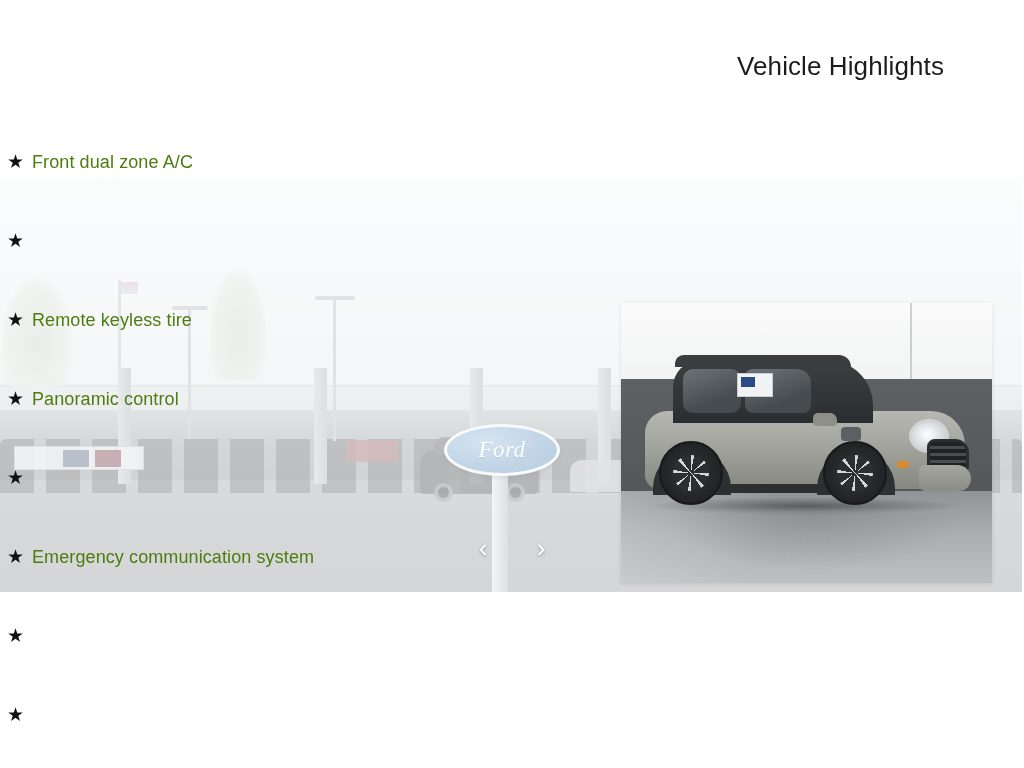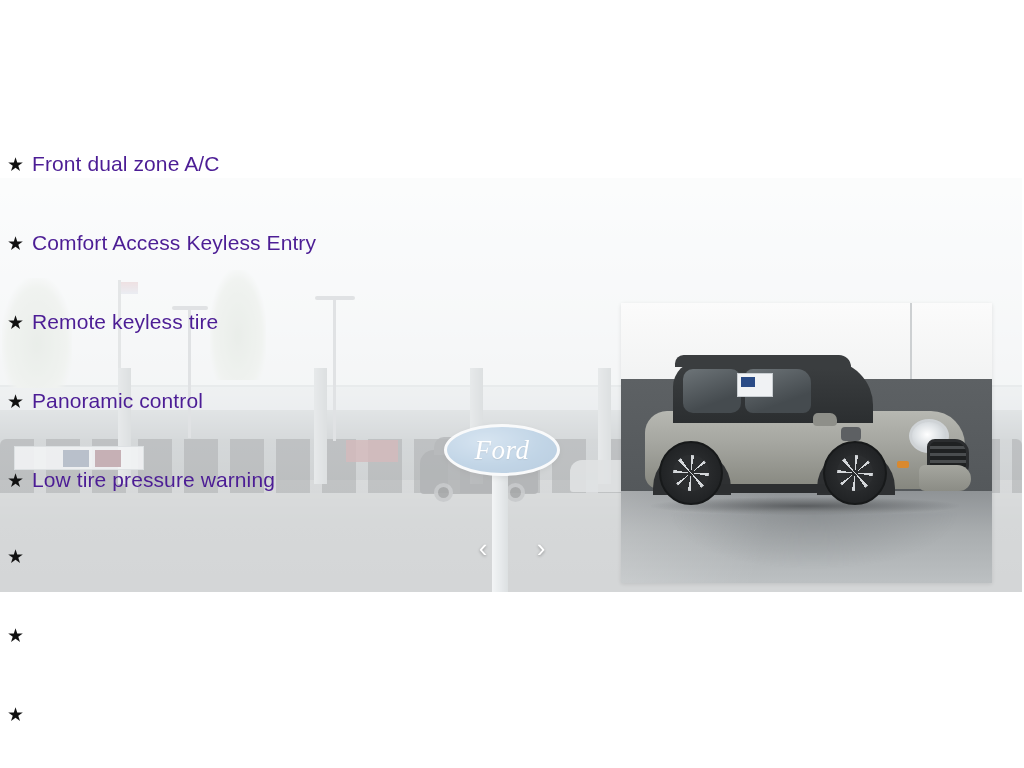--- a/index.html
+++ b/index.html
@@ -94,21 +94,21 @@
     position: absolute; left: 444px; top: 246px; width: 116px; height: 52px;
     border-radius: 50%;
     background: radial-gradient(ellipse at 35% 30%, #9fc0de 0%, #6f9dc6 55%, #5b89b4 100%);
     border: 3px solid #f2f5f7;
     box-shadow: 0 2px 5px rgba(0,0,0,0.18);
     display: flex; align-items: center; justify-content: center;
   }
   .ford-oval span {
     font-family: "Liberation Serif", serif;
     font-style: italic;
-    font-size: 27px;
+    font-size: 23px;
     color: #ffffff;
     letter-spacing: 0.5px;
     text-shadow: 0 1px 1px rgba(40,70,100,0.4);
   }
   
   .bg-photo .tree {
     position: absolute; width: 56px; height: 110px;
     background: radial-gradient(ellipse at 50% 60%, #cdd7cd 0%, #dde3dd 60%, rgba(255,255,255,0) 75%);
   }
   .bg-photo .tree.t1 { left: 210px; top: 92px; }
@@ -324,22 +324,22 @@
   .highlight-bullet {
     width: 32px;
     flex: 0 0 32px;
     text-align: right;
     padding-right: 8px;
     font-size: 19px;
     color: #111111;
     line-height: 1;
   }
   .highlight-label {
-    font-size: 21px;
-    color: #4c1d95;
+    font-size: 18px;
+    color: #4d7c0f;
     white-space: nowrap;
     letter-spacing: 0.1px;
   }
 </style>
 </head>
 <body>
 
 <div id="page">
 
   <div class="bg-photo">
@@ -411,44 +411,44 @@
       <div class="wheel w2">
         <div class="spokes"></div>
       </div>
       <div class="headlight"></div>
       <div class="grille"></div>
       <div class="bumper"></div>
       <div class="indicator"></div>
     </div>
   </div>
 
+  <div class="page-title">Vehicle Highlights</div>
 
   <ul class="highlights">
     <li class="highlight-item">
       <span class="highlight-bullet">★</span>
       <span class="highlight-label">Front dual zone A/C</span>
     </li>
     <li class="highlight-item">
       <span class="highlight-bullet">★</span>
-      <span class="highlight-label">Comfort Access Keyless Entry</span>
     </li>
     <li class="highlight-item">
       <span class="highlight-bullet">★</span>
       <span class="highlight-label">Remote keyless tire</span>
     </li>
     <li class="highlight-item">
       <span class="highlight-bullet">★</span>
       <span class="highlight-label">Panoramic control</span>
     </li>
     <li class="highlight-item">
       <span class="highlight-bullet">★</span>
-      <span class="highlight-label">Low tire pressure warning</span>
-    </li>
-    <li class="highlight-item">
-      <span class="highlight-bullet">★</span>
+    </li>
+    <li class="highlight-item">
+      <span class="highlight-bullet">★</span>
+      <span class="highlight-label">Emergency communication system</span>
     </li>
     <li class="highlight-item">
       <span class="highlight-bullet">★</span>
     </li>
     <li class="highlight-item">
       <span class="highlight-bullet">★</span>
     </li>
   </ul>
 
 </div>

